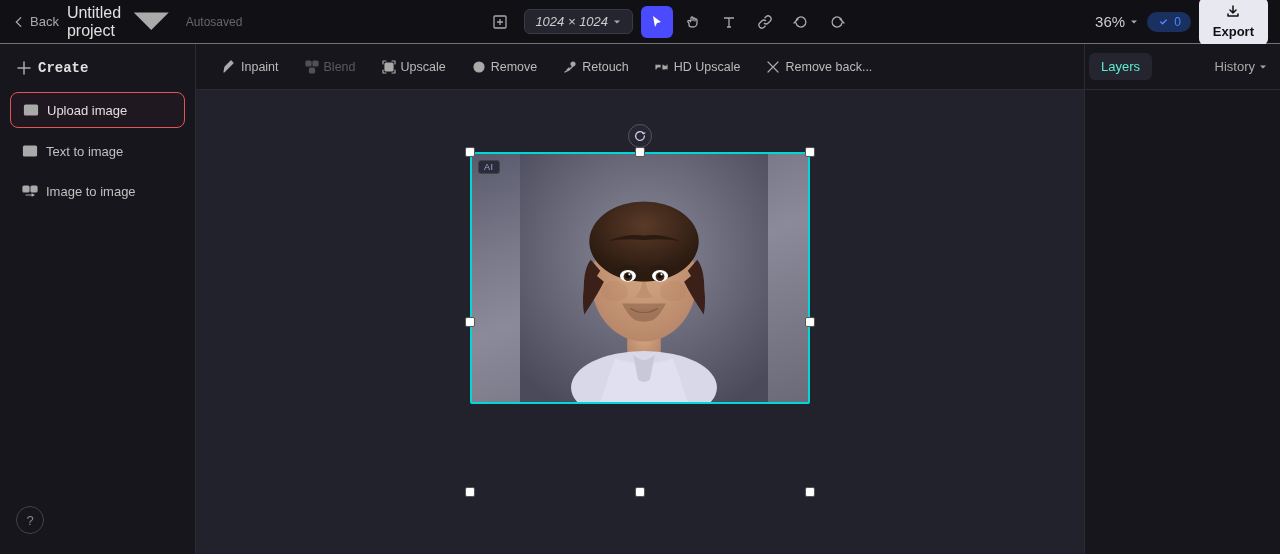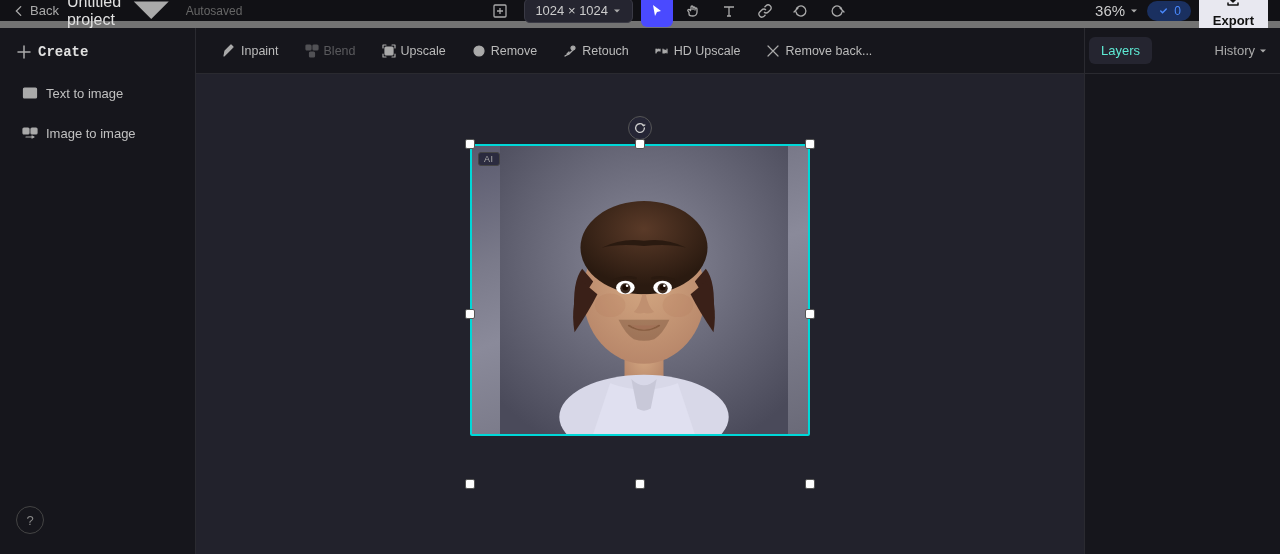--- a/index.html
+++ b/index.html
@@ -11,26 +11,26 @@
       width: 1280px;
       height: 554px;
       overflow: hidden;
       display: flex;
       flex-direction: column;
     }
 
     
     .topbar {
       background: #111115;
-      height: 28px;
+      height: 44px;
       display: flex;
       align-items: center;
       padding: 0 12px;
       gap: 10px;
-      border-bottom: 7px solid #737373;
+      border-bottom: 1px solid #737373;
       flex-shrink: 0;
     }
     .topbar-left { display: flex; align-items: center; gap: 8px; }
     .back-btn {
       display: flex; align-items: center; gap: 4px;
       color: #aaa; cursor: pointer; font-size: 13px;
     }
     .back-btn svg { width: 14px; height: 14px; fill: #aaa; }
     .project-name { display: flex; align-items: center; gap: 4px; color: #e0e0e0; font-size: 16px; cursor: pointer; }
     .autosaved { color: #666; font-size: 12px; }
@@ -38,21 +38,21 @@
       flex: 1;
       display: flex;
       align-items: center;
       justify-content: center;
       gap: 8px;
     }
     .resize-selector {
       display: flex; align-items: center; gap: 4px;
       background: #252530; border: 1px solid #3a3a45;
       border-radius: 6px; padding: 4px 10px;
-      color: #ccc; cursor: pointer; font-size: 13px;
+      color: #ccc; cursor: pointer; font-size: 13px; font-style: italic;
     }
     .toolbar-icons { display: flex; align-items: center; gap: 4px; }
     .tool-btn {
       width: 32px; height: 32px;
       display: flex; align-items: center; justify-content: center;
       border-radius: 6px; cursor: pointer; color: #aaa;
       transition: background 0.15s;
     }
     .tool-btn.active { background: #4a4aff; color: white; }
     .tool-btn svg { width: 16px; height: 16px; }
@@ -160,21 +160,21 @@
     }
 
     
     .canvas-image-container {
       position: relative;
       width: 340px;
       height: 340px;
     }
     .canvas-image {
       width: 340px;
-      height: 292px;
+      height: 252px;
       border: 2px solid #00d8d8;
       border-radius: 2px;
       background: linear-gradient(160deg, #5a5a6e 0%, #7a7a8a 30%, #8a8a9a 50%, #6a6a78 100%);
       overflow: hidden;
       position: relative;
       padding-left: 8px;
     }
 
     
     .portrait-svg { width: 100%; height: 100%; }
@@ -366,20 +366,27 @@
 <div class="main">
 
   <div class="sidebar">
     <div class="sidebar-header">
       <svg viewBox="0 0 16 16">
           <path d="M8 2v12M2 8h12" stroke="#aaa" stroke-width="1.5" fill="none" stroke-linecap="round"></path>
         </svg>
       <span>Create</span>
     </div>
 
+    <div class="sidebar-item selected">
+      <svg viewBox="0 0 16 16" fill="none" stroke="#aaa" stroke-width="1.2">
+        <rect x="1.5" y="3" width="13" height="10" rx="1"></rect>
+        <path d="M5 9l2-3 2 3M7 6v3" stroke-linecap="round"></path>
+      </svg>
+      <span>Upload image</span>
+    </div>
 
     <div class="sidebar-item">
       <svg viewBox="0 0 16 16" fill="none" stroke="#aaa" stroke-width="1.2">
         <rect x="1.5" y="3" width="13" height="10" rx="1"></rect>
         <path d="M4 7h8M4 10h5" stroke-linecap="round"></path>
       </svg>
       <span>Text to image</span>
     </div>
 
     <div class="sidebar-item">

